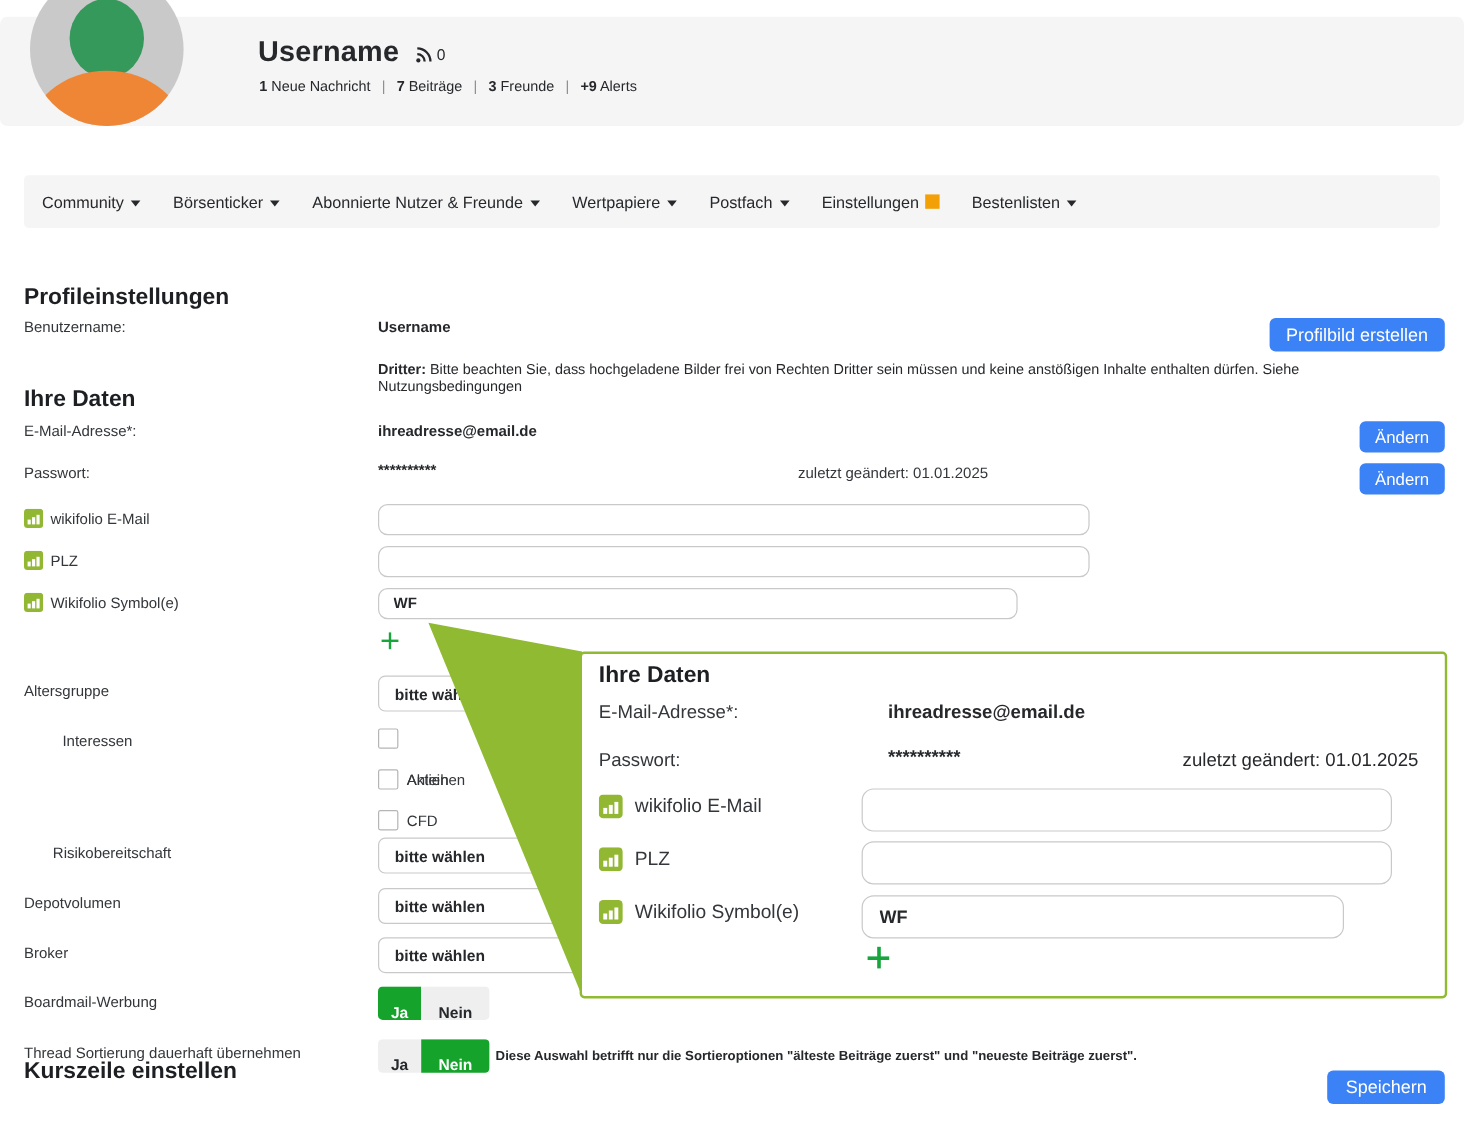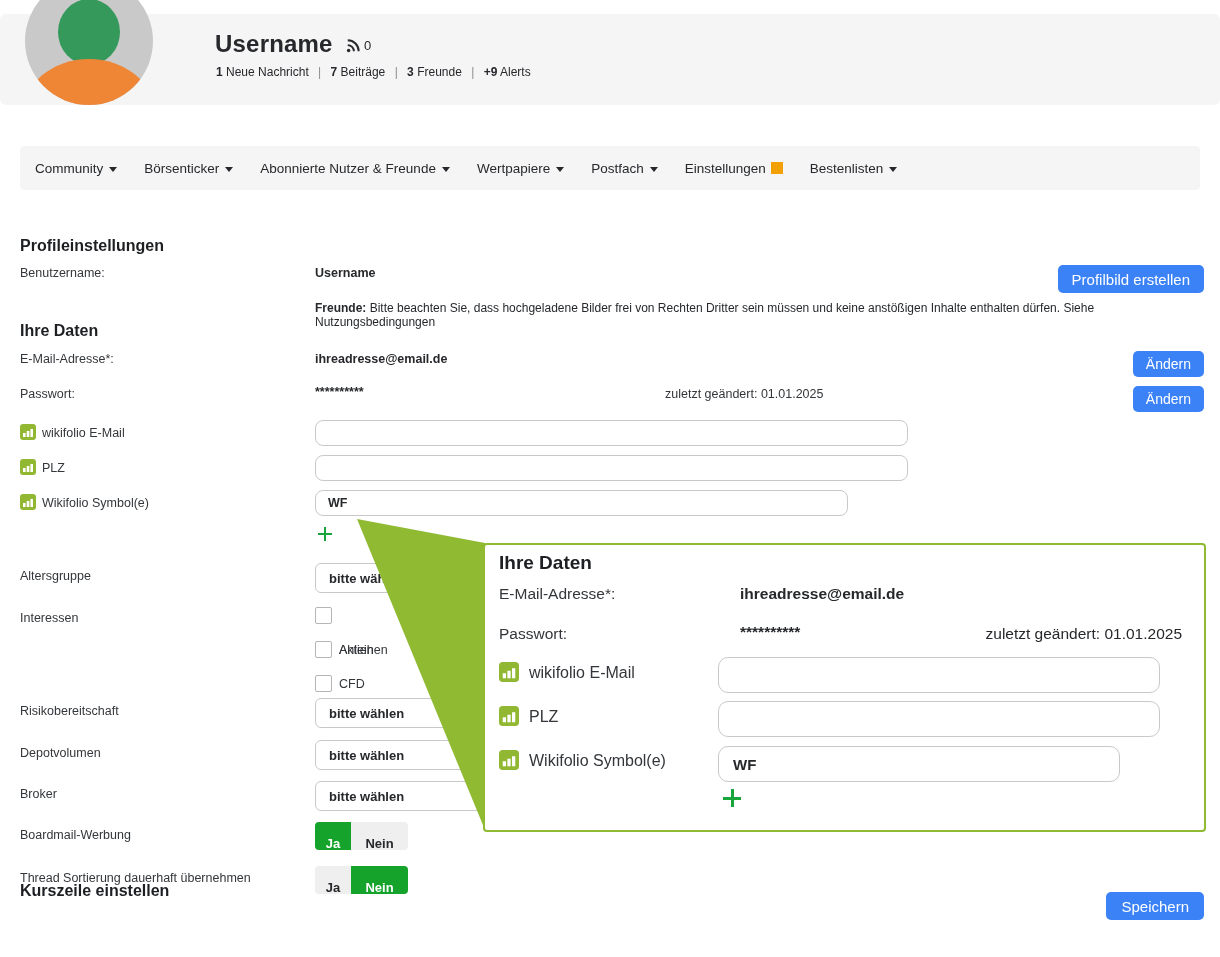--- a/index.html
+++ b/index.html
@@ -20,21 +20,21 @@
 
   
   .nav{position:absolute;left:20px;top:146px;width:1180px;height:44px;background:#f5f5f6;border-radius:4px;
        display:flex;align-items:center;padding-left:15px;box-sizing:border-box;}
   .nav-item{display:flex;align-items:center;margin-right:27px;font-size:13.5px;color:#26282b;cursor:pointer;}
   .caret{width:0;height:0;border-left:4px solid transparent;border-right:4px solid transparent;
          border-top:5px solid #26282b;margin-left:6px;margin-top:2px;}
   .badge{width:12px;height:12px;background:#f3a007;margin-left:5px;display:inline-block;}
 
   
-  .h1{position:absolute;left:20px;font-size:16px;font-weight:bold;color:#1d1f23;}
+  .h1{position:absolute;left:20px;font-size:19px;font-weight:bold;color:#1d1f23;}
   .lbl{position:absolute;left:20px;font-size:12.5px;color:#33363a;}
   .val{position:absolute;left:315px;font-size:12.5px;font-weight:bold;color:#26282b;}
   .note{position:absolute;left:315px;font-size:12px;color:#26282b;}
   .gbtn{position:absolute;background:#3b82f6;color:#fff;border:none;border-radius:5px;
         font-family:"Liberation Sans",sans-serif;font-weight:bold;cursor:pointer;
         display:flex;align-items:center;justify-content:center;}
   .inp{position:absolute;left:315px;height:26px;border:1px solid #c9c9c9;border-radius:8px;background:#fff;
        box-sizing:border-box;font-family:"Liberation Sans",sans-serif;font-size:12.5px;font-weight:bold;
        color:#26282b;padding:0 12px;outline:none;}
   .sel{position:absolute;left:315px;width:185px;height:30px;border:1px solid #c9c9c9;border-radius:6px;
@@ -138,21 +138,21 @@
       <span>Bestenlisten</span>
       <span class="caret"></span>
       </div>
   </div>
 
   <div class="h1" style="top:237px;">Profileinstellungen</div>
   <div class="lbl" style="top:266px;">Benutzername:</div>
   <div class="val" style="top:266px;">Username</div>
   <button class="gbtn" style="top:265px;right:16px;height:28px;padding:0 14px;font-size:15px;font-weight:normal;">Profilbild erstellen</button>
   <div class="note" style="top:301px;right:16px;">
-    <b>Freunde:</b><span> Bitte beachten Sie, dass hochgeladene Bilder frei von Rechten Dritter sein müssen und keine anstößigen Inhalte enthalten dürfen. Siehe Nutzungsbedingungen</span>
+    <b>Dritter:</b><span> Bitte beachten Sie, dass hochgeladene Bilder frei von Rechten Dritter sein müssen und keine anstößigen Inhalte enthalten dürfen. Siehe Nutzungsbedingungen</span>
   </div>
 
   <div class="h1" style="top:322px;">Ihre Daten</div>
 
   <div class="lbl" style="top:352px;">E-Mail-Adresse*:</div>
   <div class="val" style="top:352px;">ihreadresse@email.de</div>
   <button class="gbtn" style="top:351px;right:16px;height:26px;padding:0 13px;font-size:14px;font-weight:normal;">Ändern</button>
 
   <div class="lbl" style="top:387px;">Passwort:</div>
   <div class="val" style="top:385px;">**********</div>
@@ -188,29 +188,29 @@
       </svg></span>
   <div class="lbl-ic" style="top:496px;">Wikifolio Symbol(e)</div>
   <input class="inp" style="top: 490px; width: 533px;" value="WF">
   <span class="plus" style="left:318px;top:527px;width:14px;height:14px;"></span>
 
   <div class="lbl" style="top:569px;">Altersgruppe</div>
   <div class="sel" style="top:563px;">
     <span>bitte wählen</span>
     </div>
 
-  <div class="lbl" style="top:611px;">Interessen</div>
+  <div class="lbl" style="top:611px;margin-left:32px;">Interessen</div>
   <span class="cb" style="top:607px;"></span>
   <div class="cb-lbl" style="top:609px;margin-top:34px;">Aktien</div>
   <span class="cb" style="top:641px;"></span>
   <div class="cb-lbl" style="top:643px;">Anleihen</div>
   <span class="cb" style="top:675px;"></span>
   <div class="cb-lbl" style="top:677px;">CFD</div>
 
-  <div class="lbl" style="top:704px;">Risikobereitschaft</div>
+  <div class="lbl" style="top:704px;margin-left:24px;">Risikobereitschaft</div>
   <div class="sel" style="top:698px;">
     <span>bitte wählen</span>
     </div>
 
   <div class="lbl" style="top:746px;">Depotvolumen</div>
   <div class="sel" style="top:740px;">
     <span>bitte wählen</span>
     </div>
 
   <div class="lbl" style="top:787px;">Broker</div>
@@ -222,20 +222,21 @@
   <div class="tgl" style="top:822px;">
     <span class="seg on" style="width:36px;">Ja</span>
     <span class="seg off" style="width:57px;">Nein</span>
   </div>
 
   <div class="lbl" style="top:871px;">Thread Sortierung dauerhaft übernehmen</div>
   <div class="tgl" style="top:866px;">
     <span class="seg off" style="width:36px;">Ja</span>
     <span class="seg on" style="width:57px;">Nein</span>
   </div>
+  <div style="position:absolute;left:413px;top:874px;font-size:11px;font-weight:bold;color:#26282b;">Diese Auswahl betrifft nur die Sortieroptionen "älteste Beiträge zuerst" und "neueste Beiträge zuerst".</div>
 
   <button class="gbtn" style="top:892px;right:16px;height:28px;padding:0 15px;font-size:15px;font-weight:normal;">Speichern</button>
 
   <div class="h1" style="top:882px;">Kurszeile einstellen</div>
 
   <svg class="tri" width="1220" height="957" style="z-index:4;">
     <polygon points="357,519 485,543 485,830" fill="#8fba32"></polygon>
   </svg>
 
   <div class="callout">

